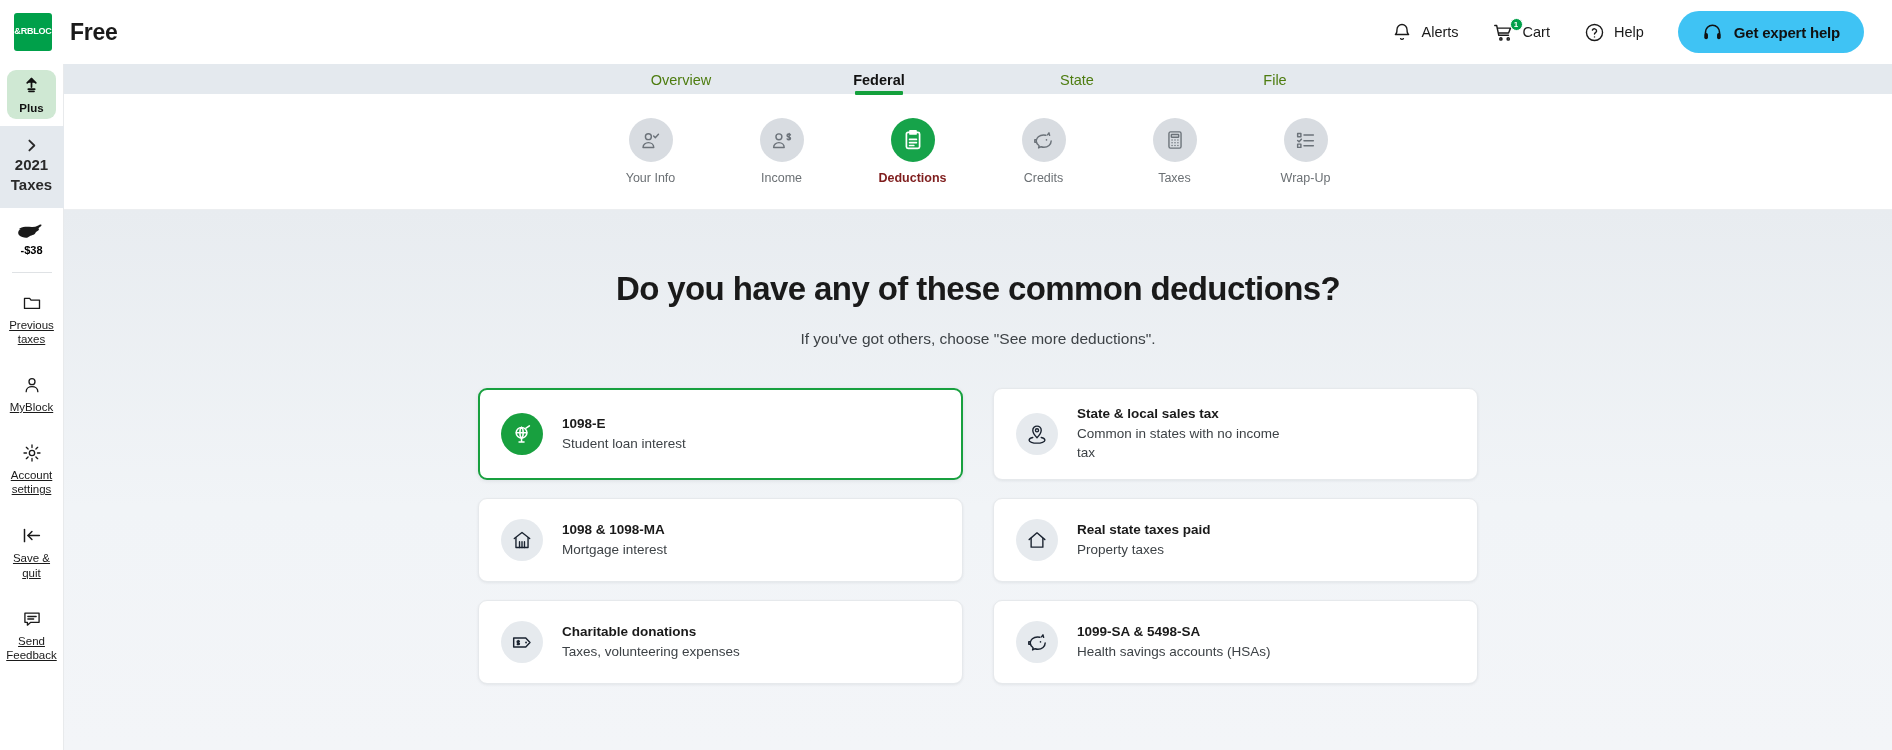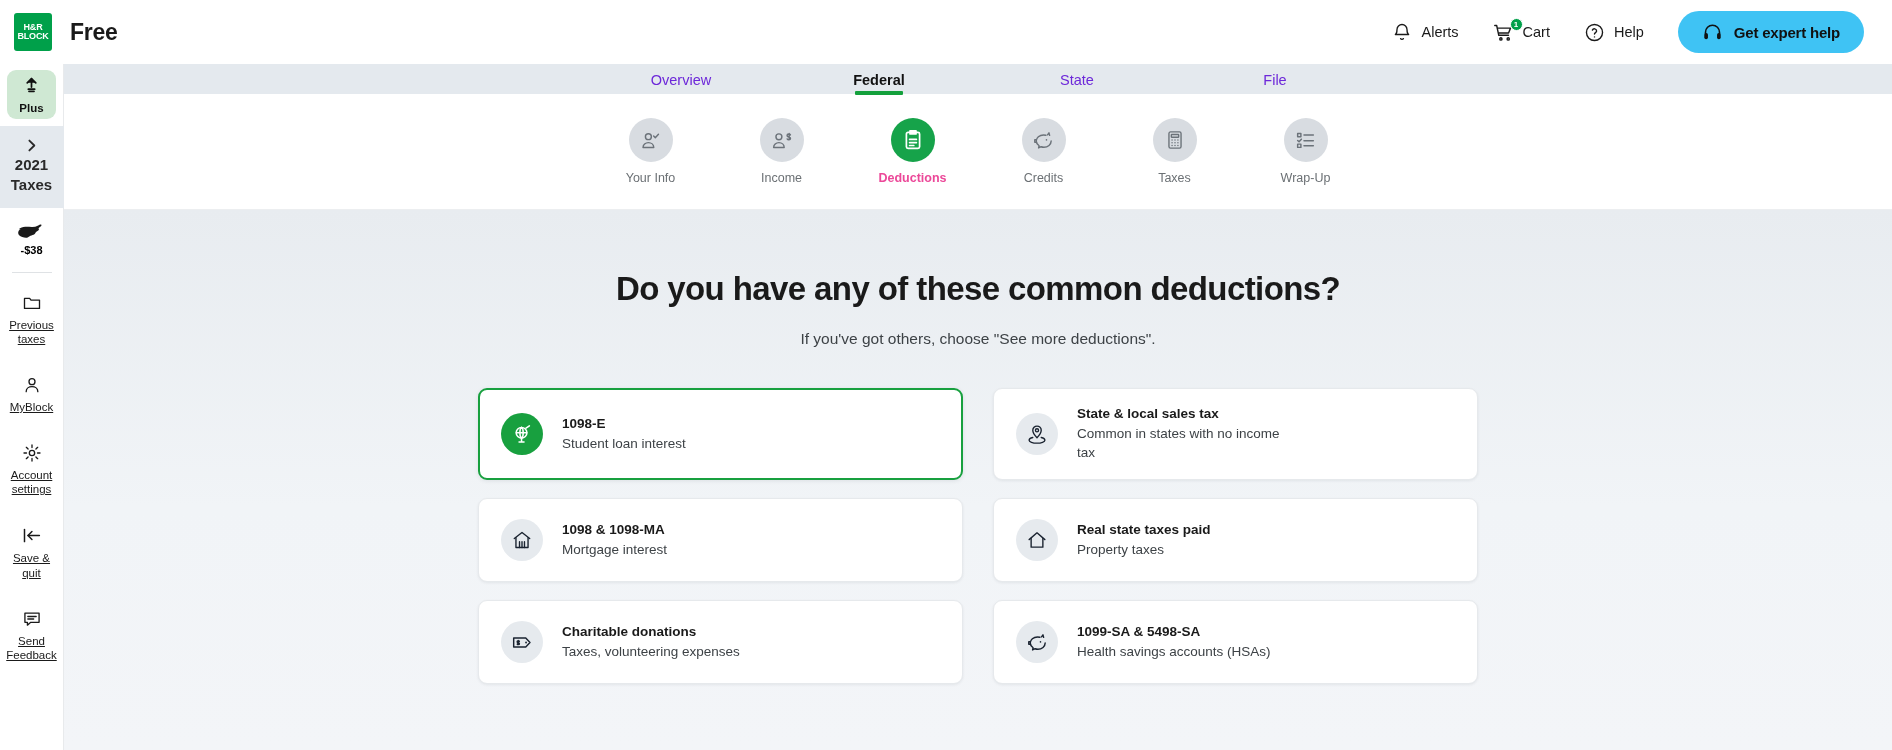--- a/index.html
+++ b/index.html
@@ -13,21 +13,21 @@
 
   
   .header {
     height:64px; min-height:64px; background:#ffffff;
     display:flex; align-items:center; padding:0 28px 0 14px;
     position:relative; z-index:30;
   }
   .logo-wrap { display:flex; align-items:center; gap:18px; }
   .hrb-logo {
     width:38px; height:38px; background:#00a04a; border-radius:3px;
-    display:flex; flex-direction:column; align-items:center; justify-content:center;
+    display:flex; flex-direction:row; align-items:center; justify-content:center;
     line-height:1.02;
   }
   .hrb-logo span {
     color:#fff; font-weight:bold; font-size:9px; letter-spacing:-0.2px;
     font-family:"Liberation Sans", sans-serif;
   }
   .product-name { font-size:23px; font-weight:bold; color:#1a1a1a; letter-spacing:-0.3px; }
 
   .header-right { margin-left:auto; display:flex; align-items:center; gap:34px; }
   .hdr-item { display:flex; align-items:center; gap:9px; cursor:pointer; position:relative; }
@@ -78,41 +78,41 @@
   }
   .sb-item-label { font-size:11.5px; color:#1a1a1a; text-align:center; line-height:1.28;text-decoration:underline; }
 
   
   .main { flex:1; display:flex; flex-direction:column; min-width:0; position:relative; }
 
   .nav-strip { background:#e4e9ee; height:30px; display:flex; align-items:flex-end; justify-content:center; }
   .nav-tabs { display:flex; align-items:flex-end; gap:0; }
   .nav-tab {
     width:198px; text-align:center; padding-bottom:6px; cursor:pointer;
-    font-size:14.5px; color:#6d28d9; position:relative;
+    font-size:14.5px; color:#4d7c0f; position:relative;
   }
   .nav-tab.active { color:#111; font-weight:bold; }
   .nav-tab.active::after {
     content:""; position:absolute; bottom:-1px; left:50%; transform:translateX(-50%);
     width:48px; height:4px; background:#14a03c; border-radius:1px;
   }
 
   .steps-strip {
     background:#ffffff; height:116px; display:flex; align-items:center; justify-content:center;
     border-bottom:1px solid #eceef0;
   }
   .steps { display:flex; align-items:flex-start; }
   .step { width:131px; display:flex; flex-direction:column; align-items:center; gap:9px; cursor:pointer; }
   .step-circle {
     width:44px; height:44px; border-radius:50%; background:#d8dce1;
     display:flex; align-items:center; justify-content:center;
   }
   .step.active .step-circle { background:#16a34a; }
   .step-label { font-size:12.5px; color:#6b7074; }
-  .step.active .step-label { color:#ec4899; font-weight:bold; }
+  .step.active .step-label { color:#7f1d1d; font-weight:bold; }
 
   .content {
     flex:1; background:linear-gradient(180deg,#e8ecf0 0%,#f1f4f7 55%,#f3f5f8 100%);
     overflow:hidden; padding-top:60px;
   }
   .content-inner { width:1000px; margin:0 auto; }
   .page-title {
     font-size:33px; font-weight:bold; color:#1a1a1a; text-align:center;
     letter-spacing:-0.6px;
   }

